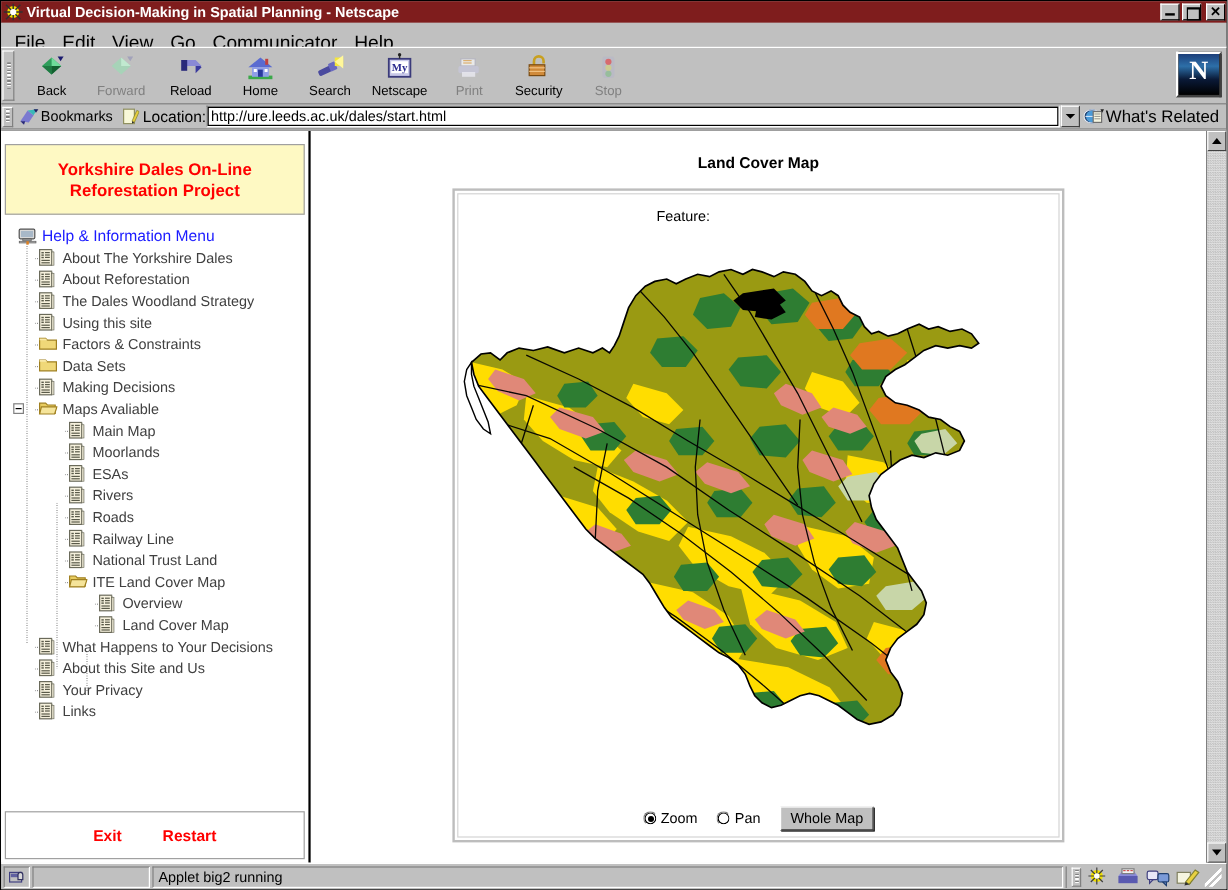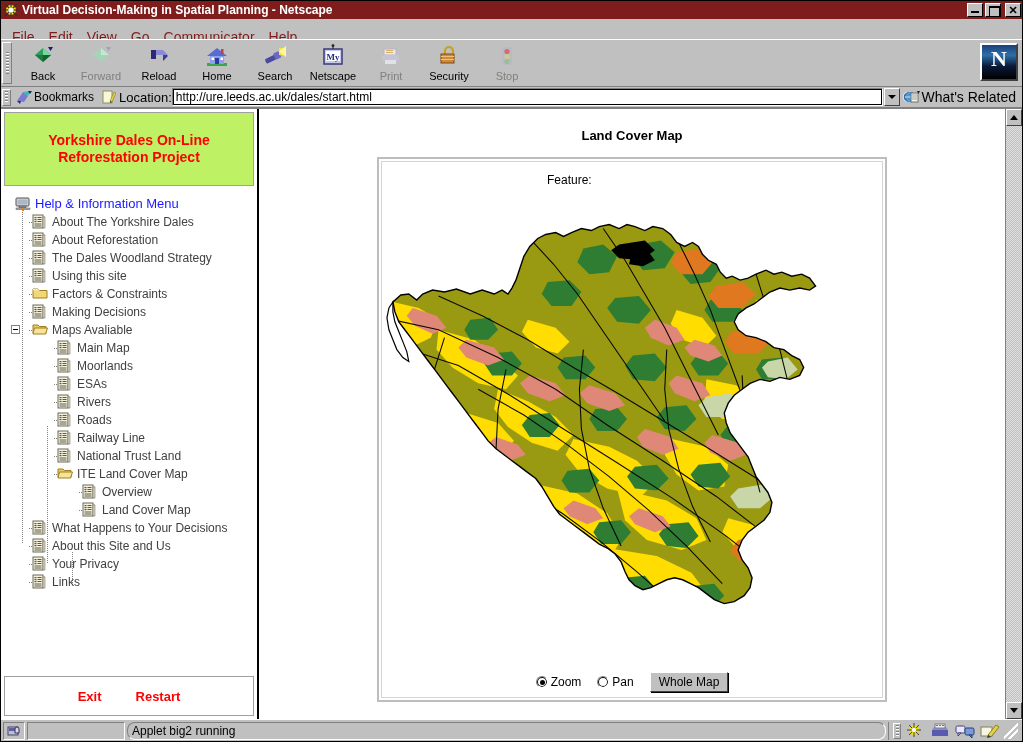--- a/index.html
+++ b/index.html
@@ -66,21 +66,21 @@
   
   .menubar {
     height: 20px;
     background: #c0c0c0;
     display: flex; align-items: center;
     border-bottom: 1px solid #c0c0c0;
     padding-left: 4px;
     flex: 0 0 auto;
   }
   .menu-item {
-    padding: 2px 7px; font-size: 14px; color: #7f1d1d;
+    padding: 2px 7px; font-size: 16px; color: #000000;
     cursor: default;
     margin-top: 16px;
   }
   .menu-item u { text-decoration: underline; }
 
   
   .toolbar {
     height: 48px;
     background: #c0c0c0;
     display: flex; align-items: stretch;
@@ -186,26 +186,26 @@
 
   
   .sidebar {
     width: 258px; flex: 0 0 258px;
     background: #fff;
     border-right: 2px solid #000;
     display: flex; flex-direction: column;
     position: relative;
   }
   .sb-head {
-    margin: 3px 3px 0 3px;
-    height: 74px;
+    margin: 11px 3px 0 3px;
+    height: 59px;
     border: 1px solid #a0a0a0;
     display:flex; flex-direction:column;
     align-items:center; justify-content:center;
-    background:#bef264;
+    background:#fef9c3;
   }
   .sb-head div {
     color: #ff0000; font-weight: bold; font-size: 14px;
     line-height: 17px; text-align:center;
     font-family: "Liberation Sans", sans-serif;
   }
   .sb-tree { flex: 1 1 auto; padding: 9px 0 0 6px; position: relative; overflow: hidden; }
   .tnode {
     display: flex; align-items: center;
     height: 18px; position: relative;
@@ -337,21 +337,21 @@
     width: 98px; height:18px; flex:0 0 auto;
     border-top:1px solid #808080; border-left:1px solid #808080;
     border-right:1px solid #fff; border-bottom:1px solid #fff;
     background:#c0c0c0;
   }
   .status-text {
     flex:1 1 auto; height:18px;
     border-top:1px solid #808080; border-left:1px solid #808080;
     border-right:1px solid #fff; border-bottom:1px solid #fff;
     font-size:12px; padding: 1px 4px; color:#000;
-    display:flex; align-items:center;border-radius:8px;
+    display:flex; align-items:center;
   }
   .compbar {
     display:flex; align-items:center; gap:3px; flex:0 0 auto;
     height:18px; padding: 0 2px 0 4px;
     border-left: 1px solid #808080;
   }
   .cb-grip {
     width:8px;height:16px;
     border-top:1px solid #fff;border-left:1px solid #fff;
     border-right:1px solid #808080;border-bottom:1px solid #808080;
@@ -695,20 +695,30 @@
             <span class="hline" style="left:22px; width:11px; top:9px"></span>
             <span class="ico">
               <svg width="16" height="14" viewBox="0 0 16 14">
                   <path d="M1,3 L6,3 L7.5,4.5 L15,4.5 L15,12 L1,12 Z" fill="#f0d878" stroke="#a08020"></path>
                   <path d="M1,3 L6,3 L7.5,4.5 L1,4.5 Z" fill="#f8e8a8"></path>
                 </svg>
             </span>
             <span class="lbl green">Factors &amp; Constraints</span>
           </div>
 
+          <div class="tnode" style="padding-left:25px">
+            <span class="hline" style="left:22px; width:11px; top:9px"></span>
+            <span class="ico">
+              <svg width="16" height="14" viewBox="0 0 16 14">
+                  <path d="M1,3 L6,3 L7.5,4.5 L15,4.5 L15,12 L1,12 Z" fill="#f0d878" stroke="#a08020"></path>
+                  <path d="M1,3 L6,3 L7.5,4.5 L1,4.5 Z" fill="#f8e8a8"></path>
+                </svg>
+            </span>
+            <span class="lbl green">Data Sets</span>
+          </div>
 
           <div class="tnode" style="padding-left:25px">
             <span class="hline" style="left:22px; width:11px; top:9px"></span>
             <span class="ico">
               <svg width="14" height="15" viewBox="0 0 14 15">
                   <rect x="1" y="1" width="10" height="13" fill="#f5f0dc" stroke="#6a6a5a"></rect>
                   <polygon points="11,1 13,3 11,3" fill="#b0b0a0"></polygon>
                   <rect x="11" y="3" width="2" height="11" fill="#d8d4c0" stroke="#6a6a5a" stroke-width="0.5"></rect>
                   <g fill="#5a5a4a">
                     <rect x="2.5" y="3" width="2" height="1.2"></rect>

